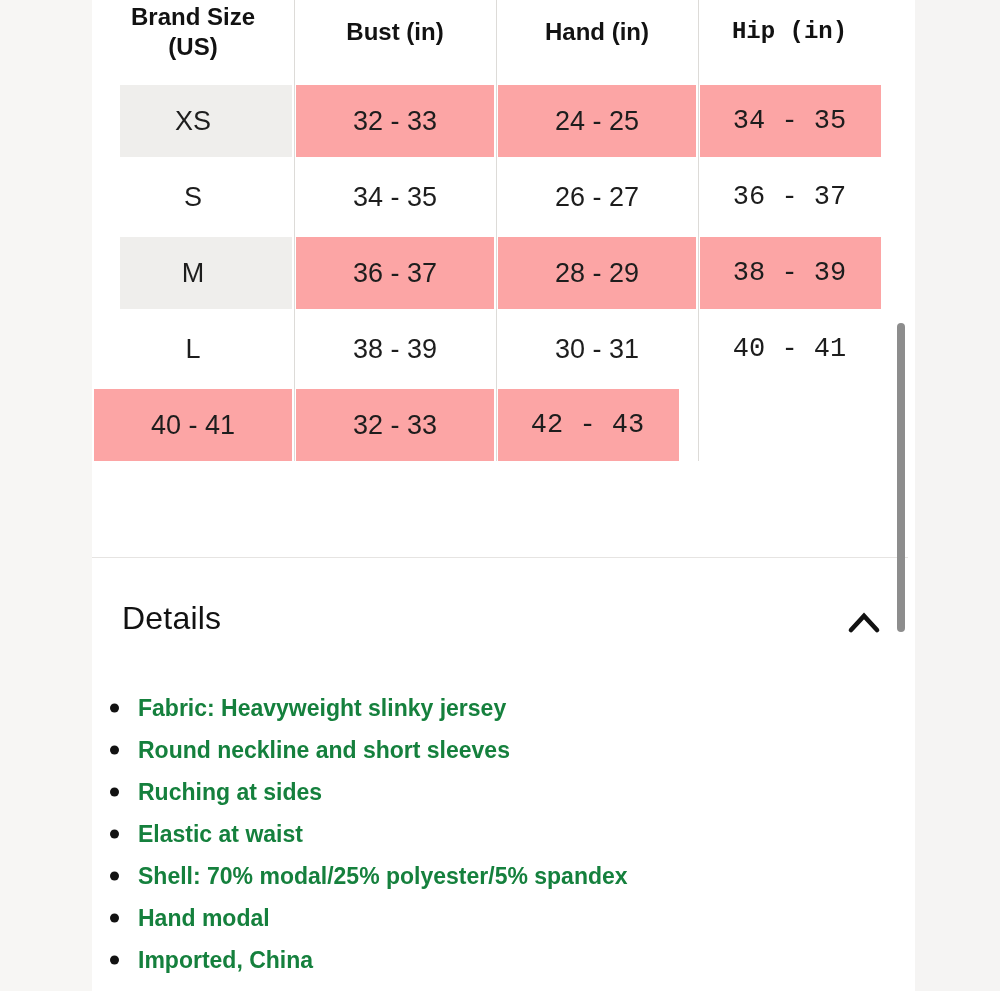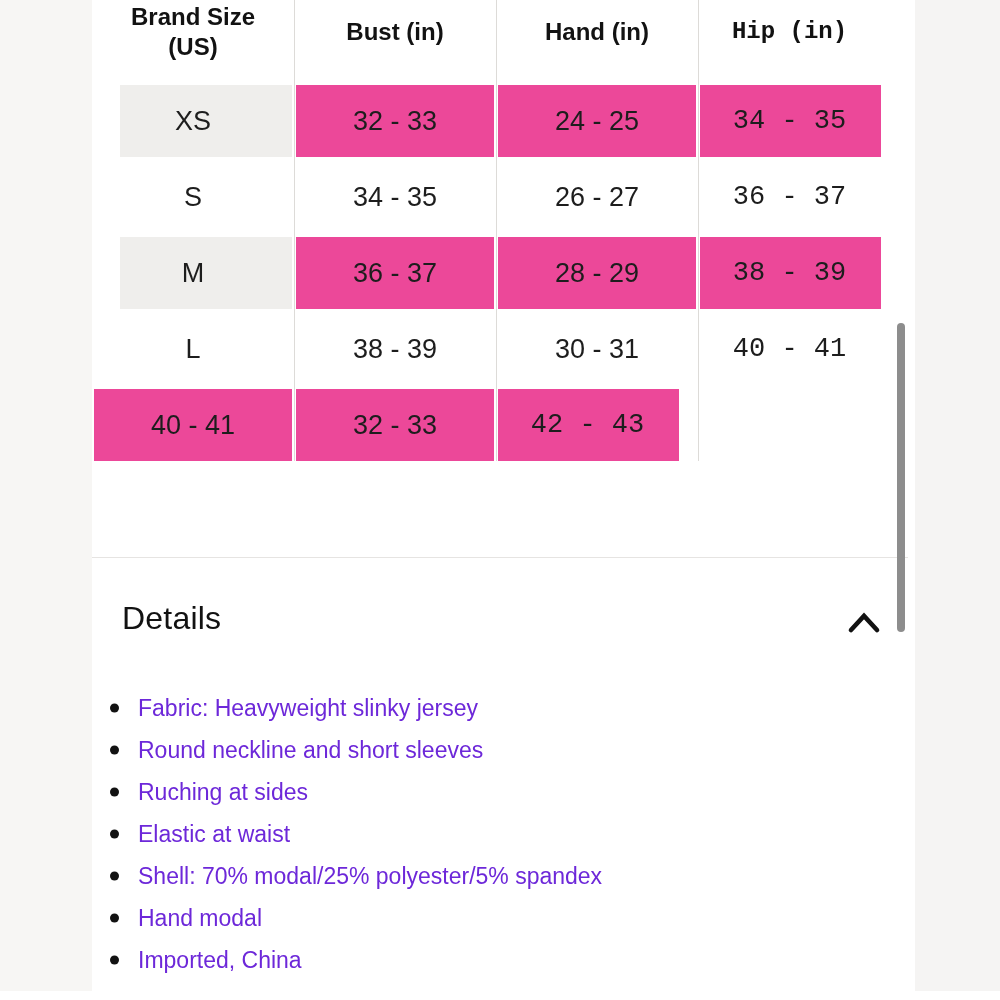--- a/index.html
+++ b/index.html
@@ -30,21 +30,21 @@
     font-weight:bold; font-size:24px; line-height:30px; color:#121212;
   }
   .th .wrap-limit { display:inline-block; max-width:150px; }
 
   .trow { display:flex; height:72px; margin-bottom:4px; }
   .td {
     display:flex; align-items:center; justify-content:center;
     font-size:27px; color:#1d1d1d;
   }
   .trow.striped .td {
-    background:#ec4899;
+    background:#fca5a5;
     box-shadow: inset 2px 0 0 #ffffff, inset -2px 0 0 #ffffff;
   }
   .trow.striped .td.c1 {
     background:linear-gradient(90deg, rgba(255,255,255,0) 28px, #efeeec 28px);
     box-shadow: inset -2px 0 0 #ffffff;
   }
   .trow.striped .td.c4 {
     box-shadow: inset 2px 0 0 #ffffff;
   }
 
@@ -58,21 +58,21 @@
     font-size:32px; font-weight:normal; letter-spacing:0.2px; color:#121212;
   }
   .chevron-wrap { position:absolute; left:755px; top:13px; width:34px; height:24px; }
 
   .details-list { position:absolute; left:92px; top:687px; width:800px; }
   .details-list ul { list-style:none; }
   .details-list li {
     position:relative; height:42px;
     display:flex; align-items:center;
     padding-left:46px;
-    font-size:23px; color:#6d28d9;
+    font-size:23px; color:#15803d;font-weight:bold;
   }
   .details-list li::before {
     content:""; position:absolute; left:18px; top:50%;
     transform:translateY(-50%);
     width:9px; height:9px; border-radius:50%; background:#121212;
   }
 
   
   .scroll-thumb {
     position:absolute; left:897px; top:323px;

